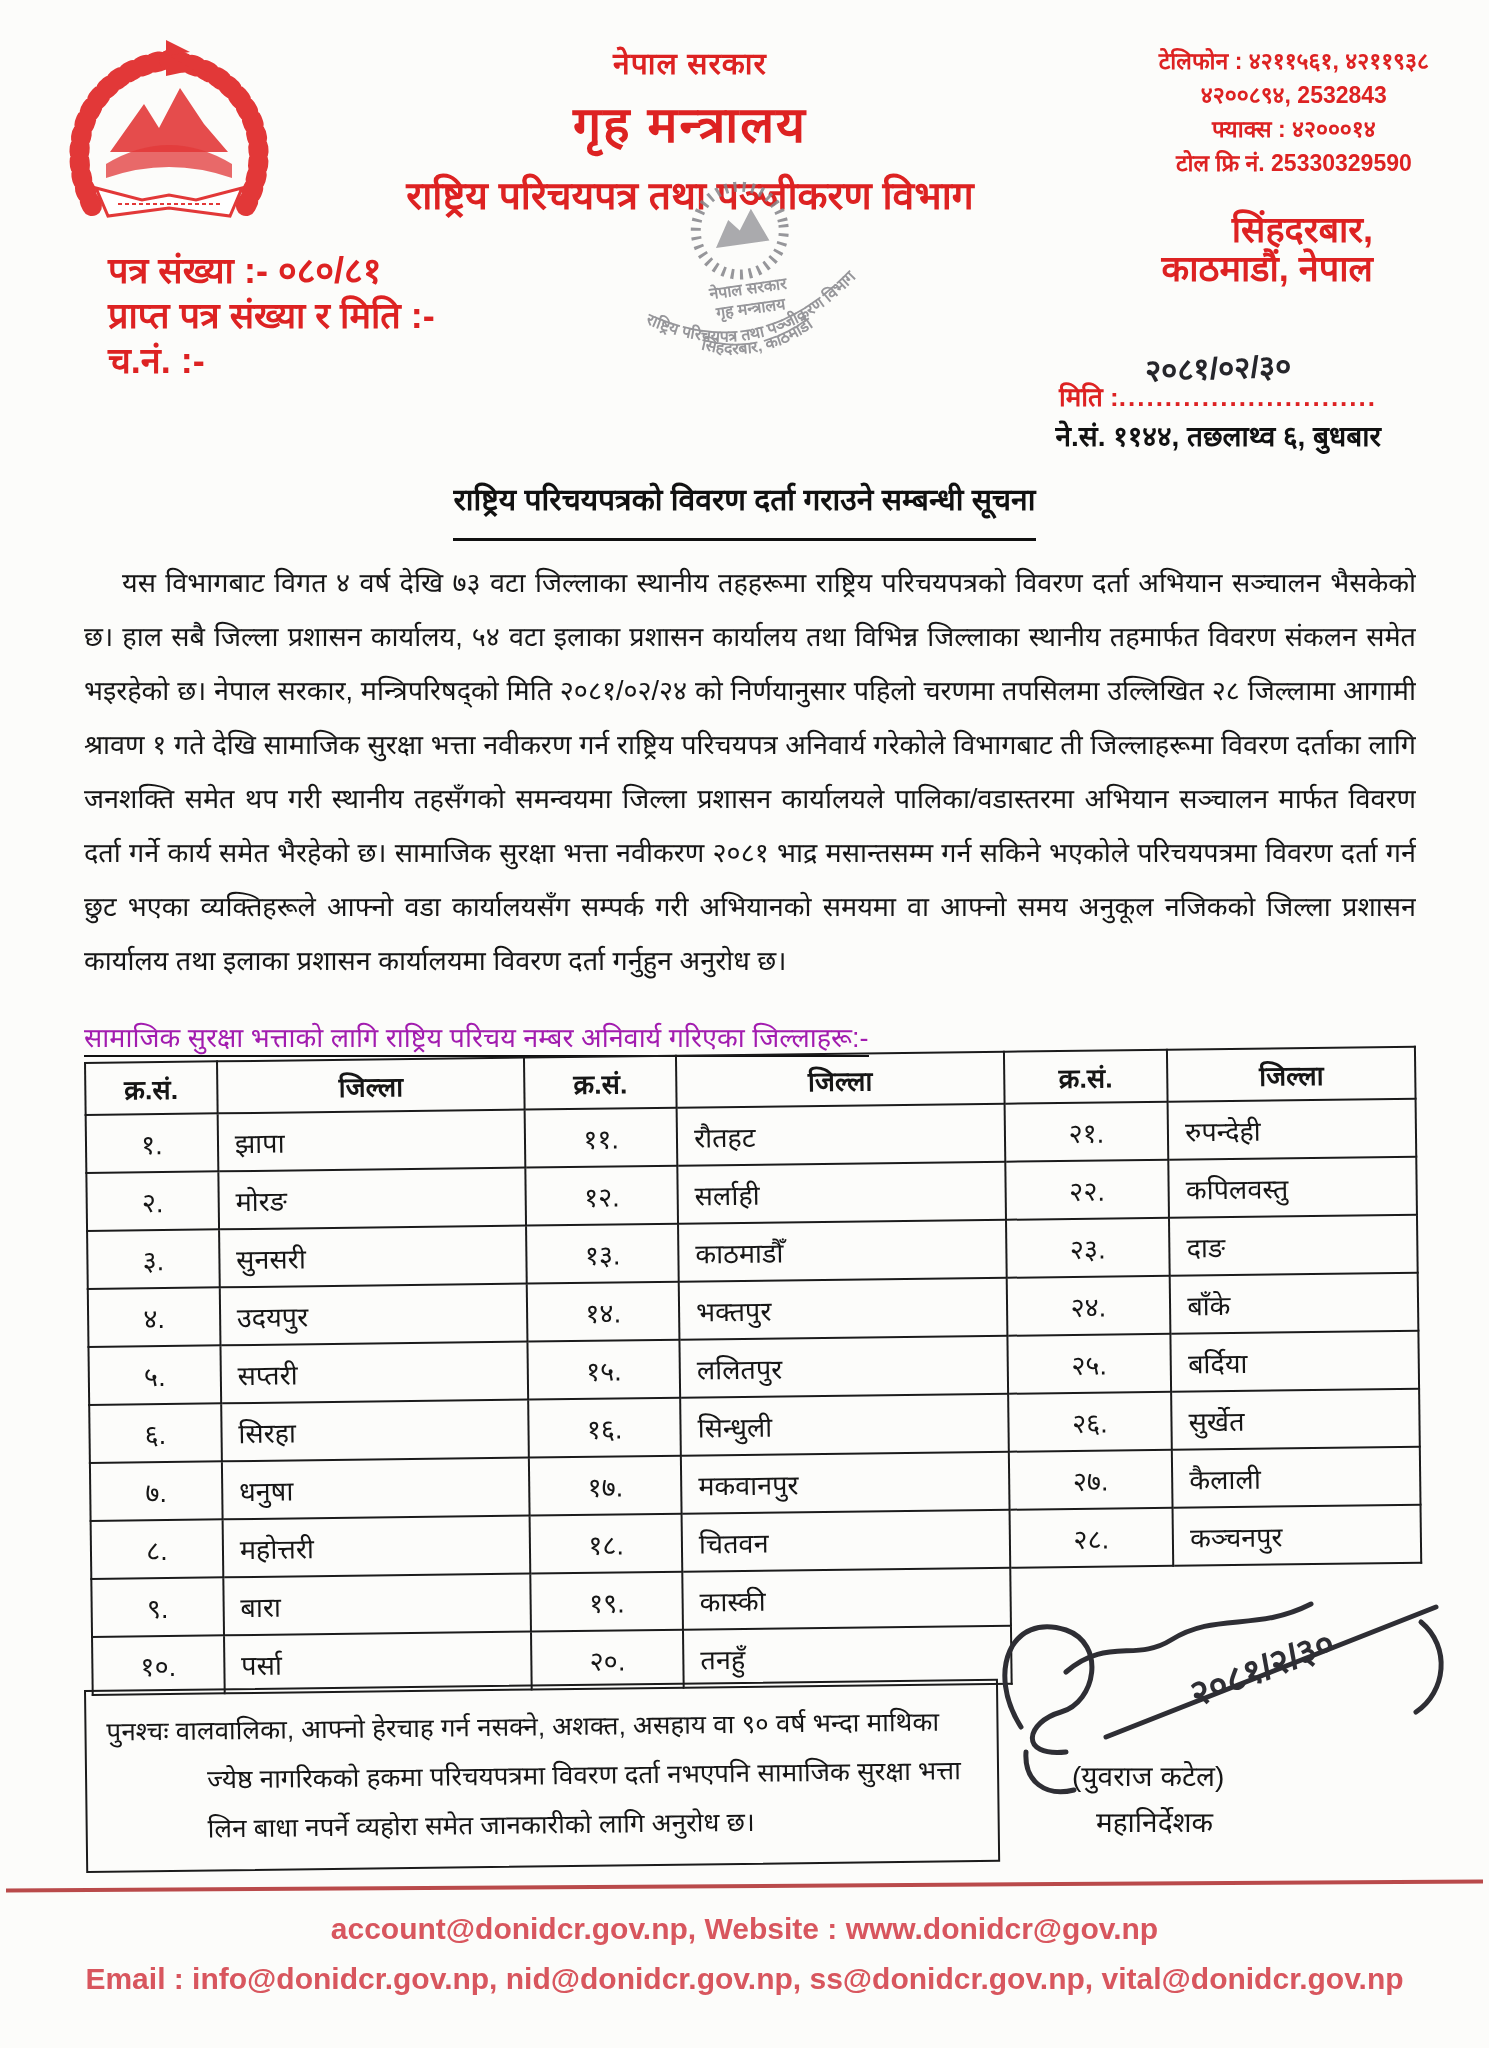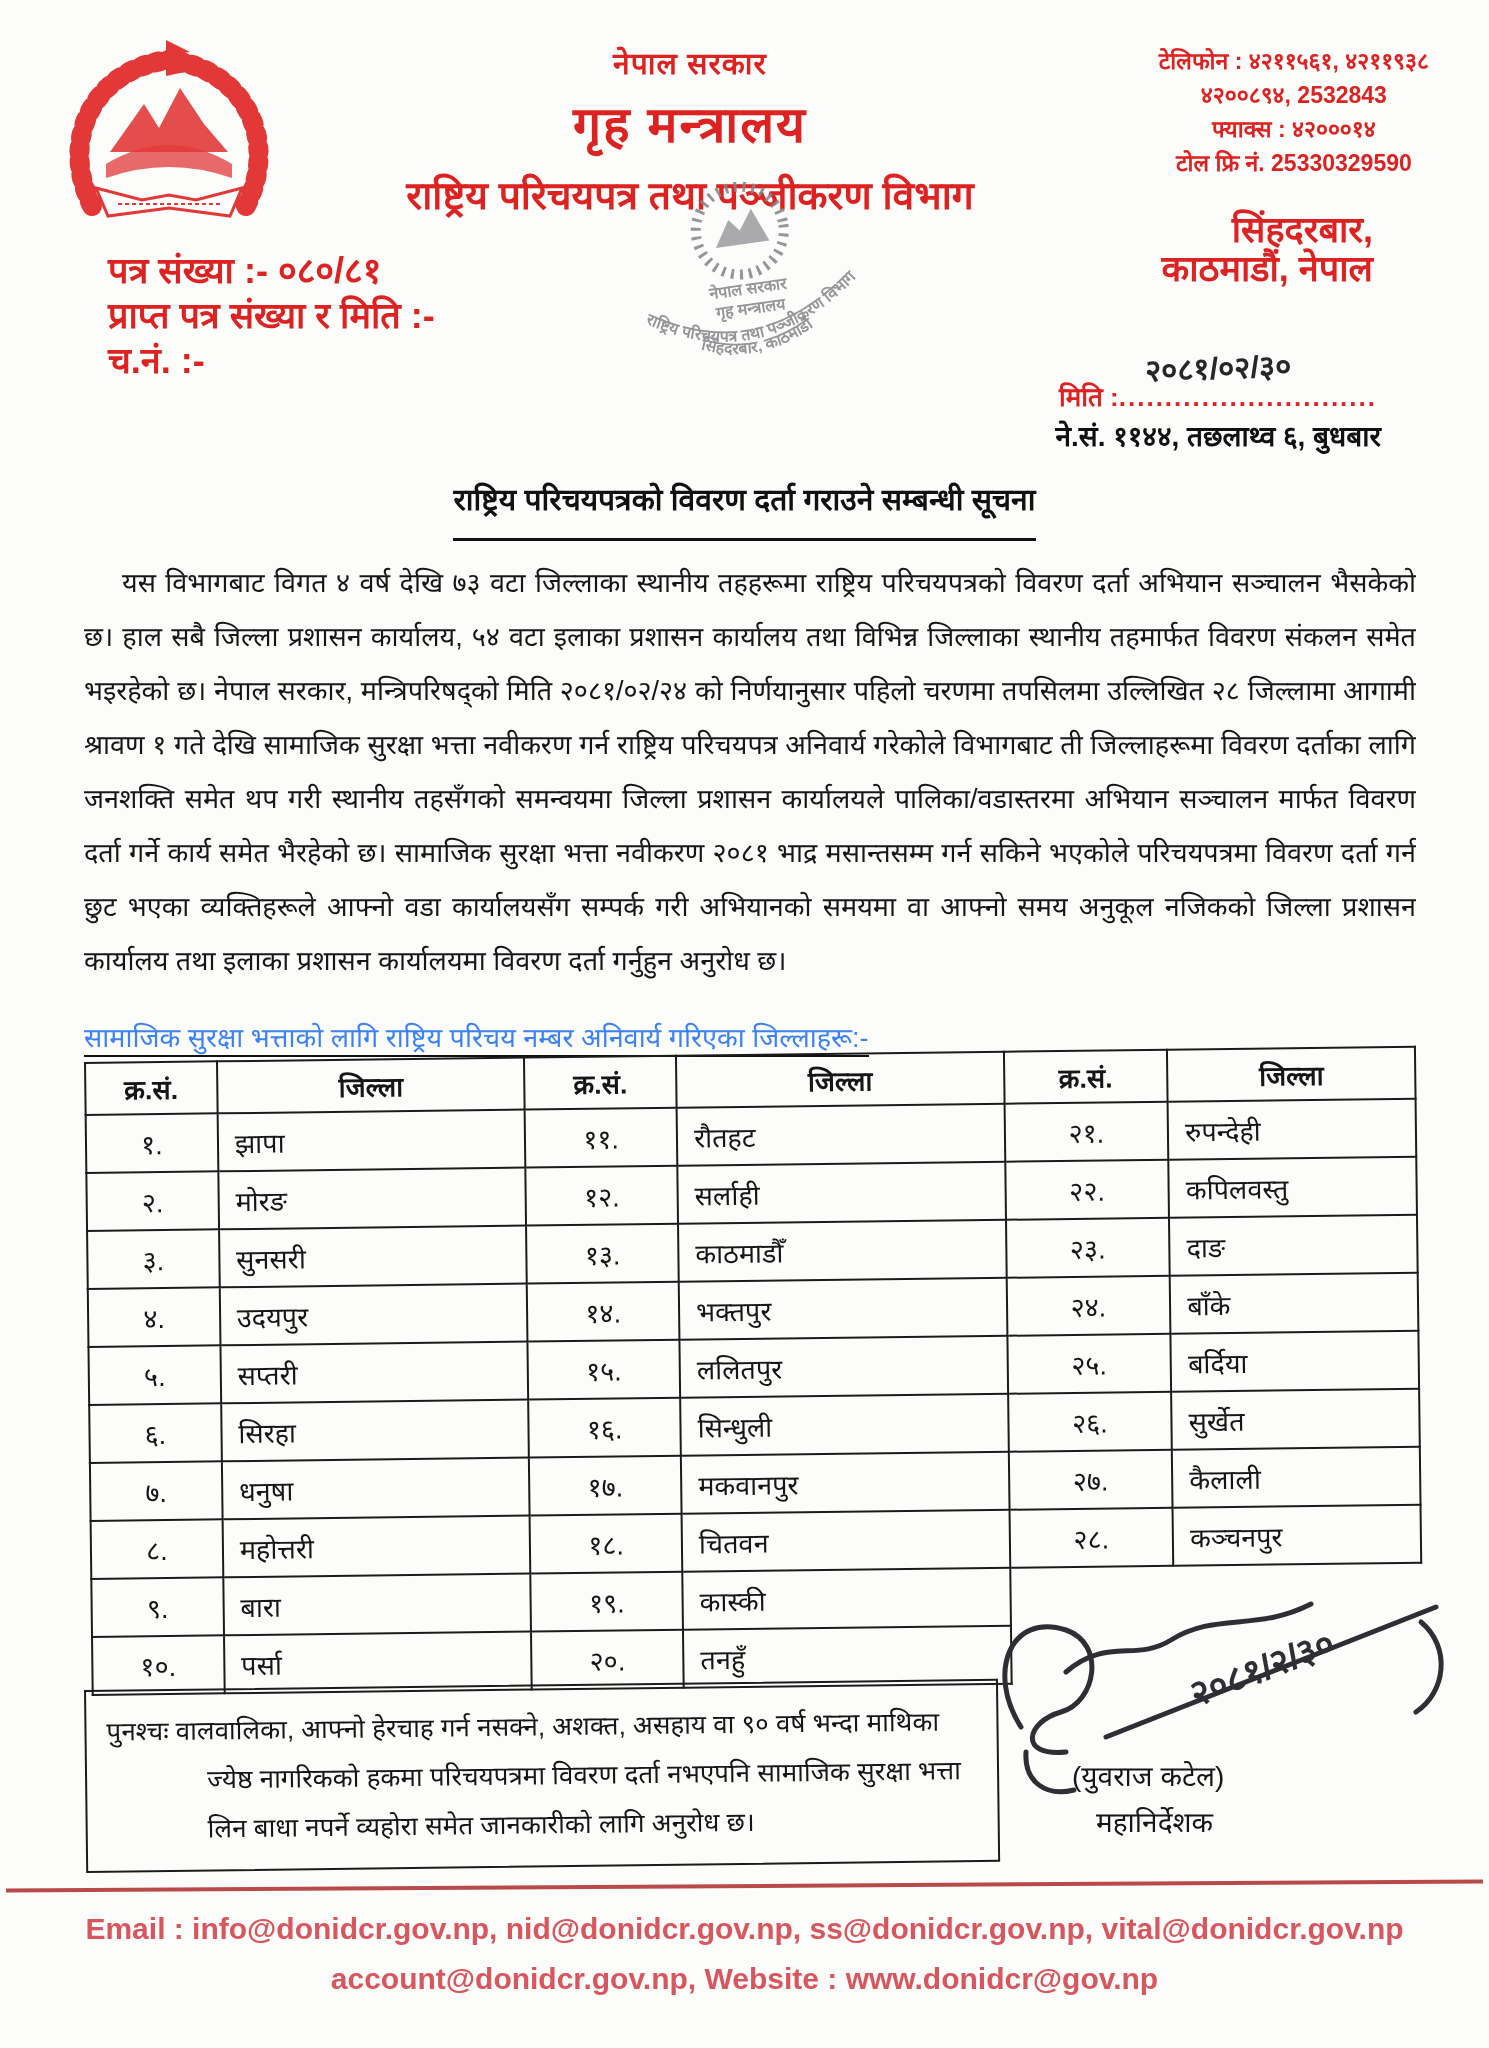--- a/index.html
+++ b/index.html
@@ -24,21 +24,21 @@
   .date-block{right:88px;top:348px;width:430px;height:120px;}
   .hand-date{position:absolute;right:110px;top:-2px;color:#26262b;font-size:31px;font-weight:bold;transform:rotate(-2deg);}
   .miti-row{position:absolute;right:24px;top:30px;color:#dd2222;font-size:26px;font-weight:bold;white-space:nowrap;}
   .dots{letter-spacing:2px;}
   .nesam{position:absolute;right:20px;top:68px;color:#111;font-size:28px;font-weight:bold;white-space:nowrap;}
   
   .title-wrap{left:0;top:478px;width:100%;text-align:center;}
   .title-wrap span{font-size:30px;font-weight:bold;color:#111;border-bottom:3px solid #111;padding-bottom:22px;}
   .body-par{left:84px;top:556px;width:1332px;font-size:27px;line-height:54px;text-align:justify;
             text-indent:38px;color:#161616;max-height:470px;overflow:hidden;}
-  .caption{left:84px;top:1018px;font-size:27px;color:#3b82f6;border-bottom:2px solid #111;padding-bottom:0;}
+  .caption{left:84px;top:1018px;font-size:27px;color:#a21caf;border-bottom:2px solid #111;padding-bottom:0;}
   
   .districts{left:84px;top:1062px;width:1332px;border-collapse:collapse;
              transform:rotate(-0.7deg);transform-origin:left top;}
   .districts th,.districts td{border:2.4px solid #1b1b1b;font-size:27px;color:#161616;}
   .districts th{height:48px;font-weight:bold;text-align:center;}
   .districts td{height:54px;}
   .districts td.num{text-align:center;}
   .districts td.dist{text-align:left;padding-left:16px;}
   .districts td.absent{border:0;}
   
@@ -247,15 +247,15 @@
     <path d="M455,70 C485,95 480,140 450,160"></path>
     <path d="M60,200 C58,230 80,245 108,238"></path>
   </g>
   <text x="230" y="155" transform="rotate(-21 230 155)" font-size="36" font-weight="bold" fill="#2e2e34">२०८१/२/३०</text>
 </svg>
 <div class="abs sig-name">(युवराज कटेल)</div>
 <div class="abs sig-title">महानिर्देशक</div>
 
 <div class="abs red-line"></div>
 <div class="abs footer">
+  <div>account@donidcr.gov.np, Website : www.donidcr@gov.np</div>
   <div>Email : info@donidcr.gov.np, nid@donidcr.gov.np, ss@donidcr.gov.np, vital@donidcr.gov.np</div>
-  <div>account@donidcr.gov.np, Website : www.donidcr@gov.np</div>
 </div>
 
 </body></html>

